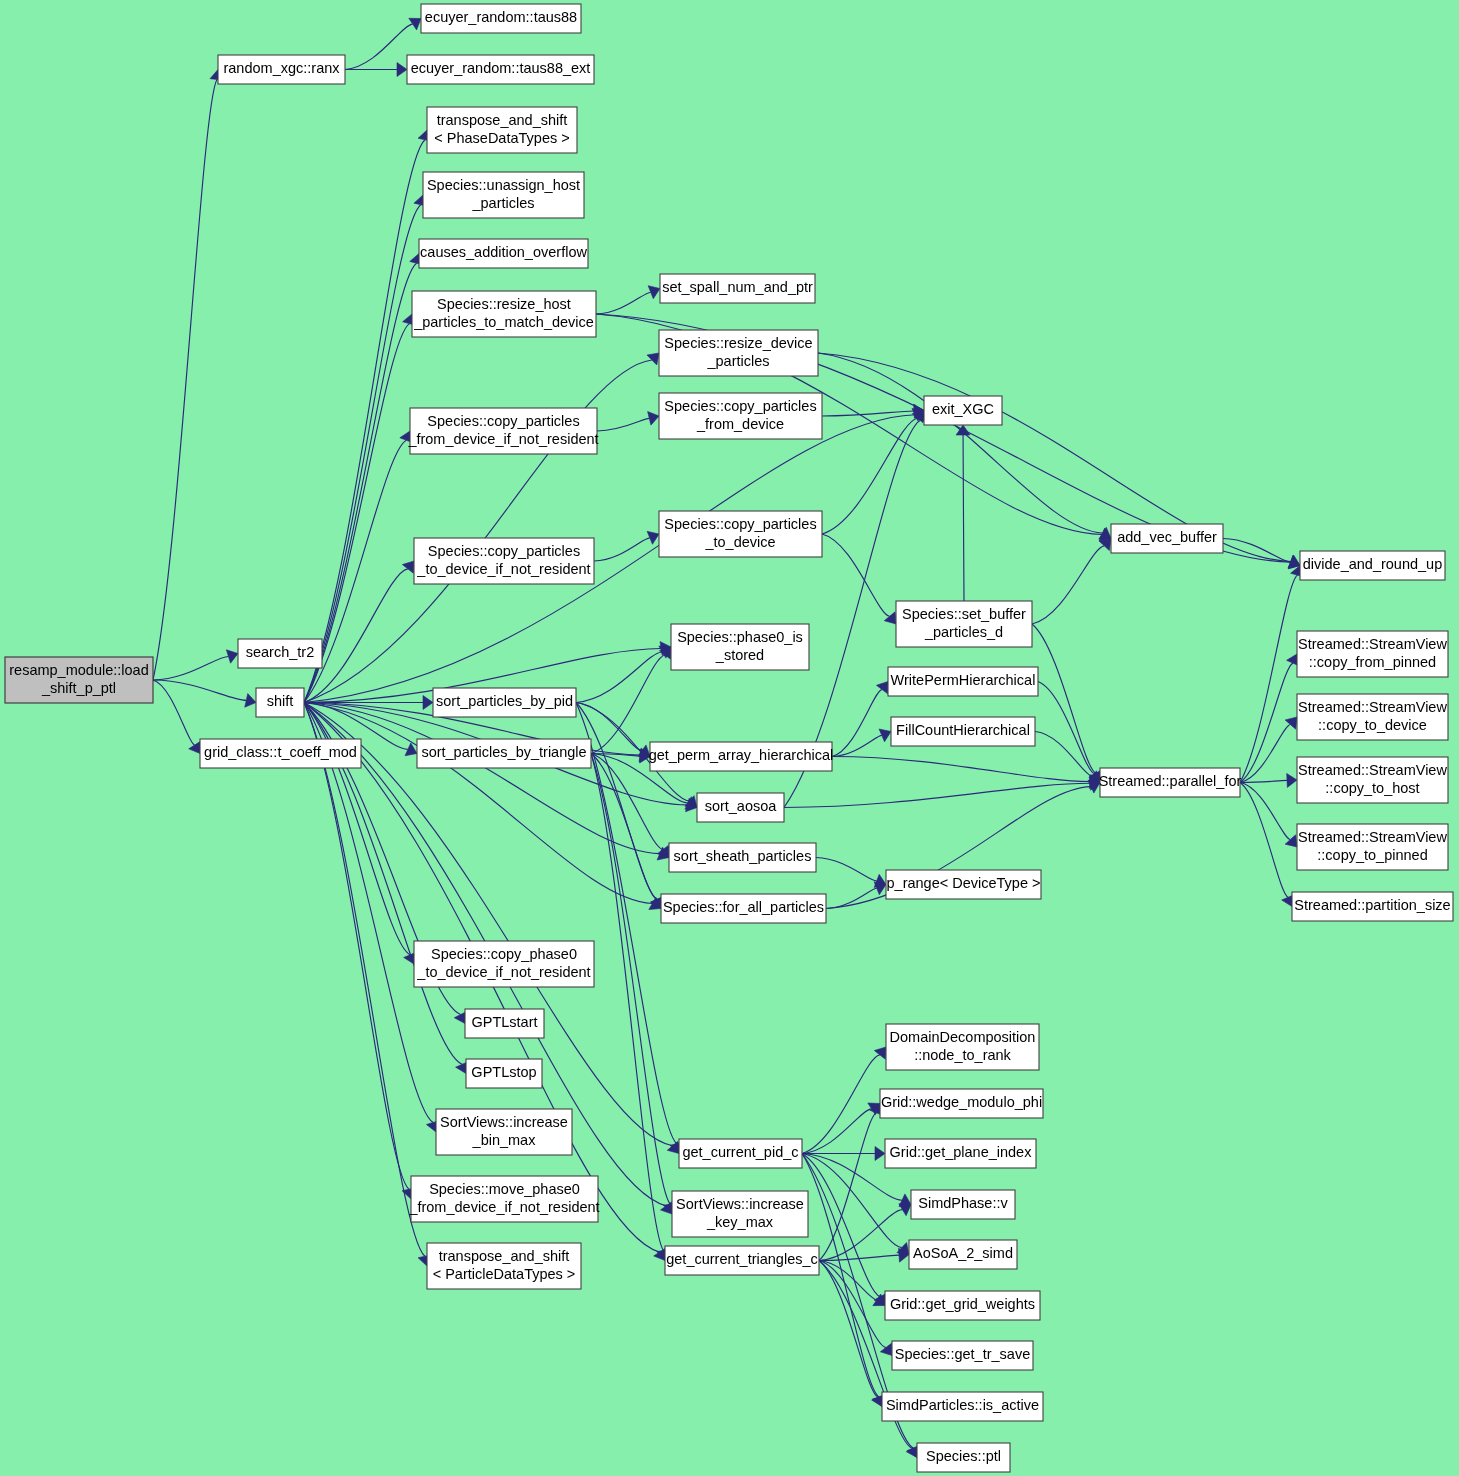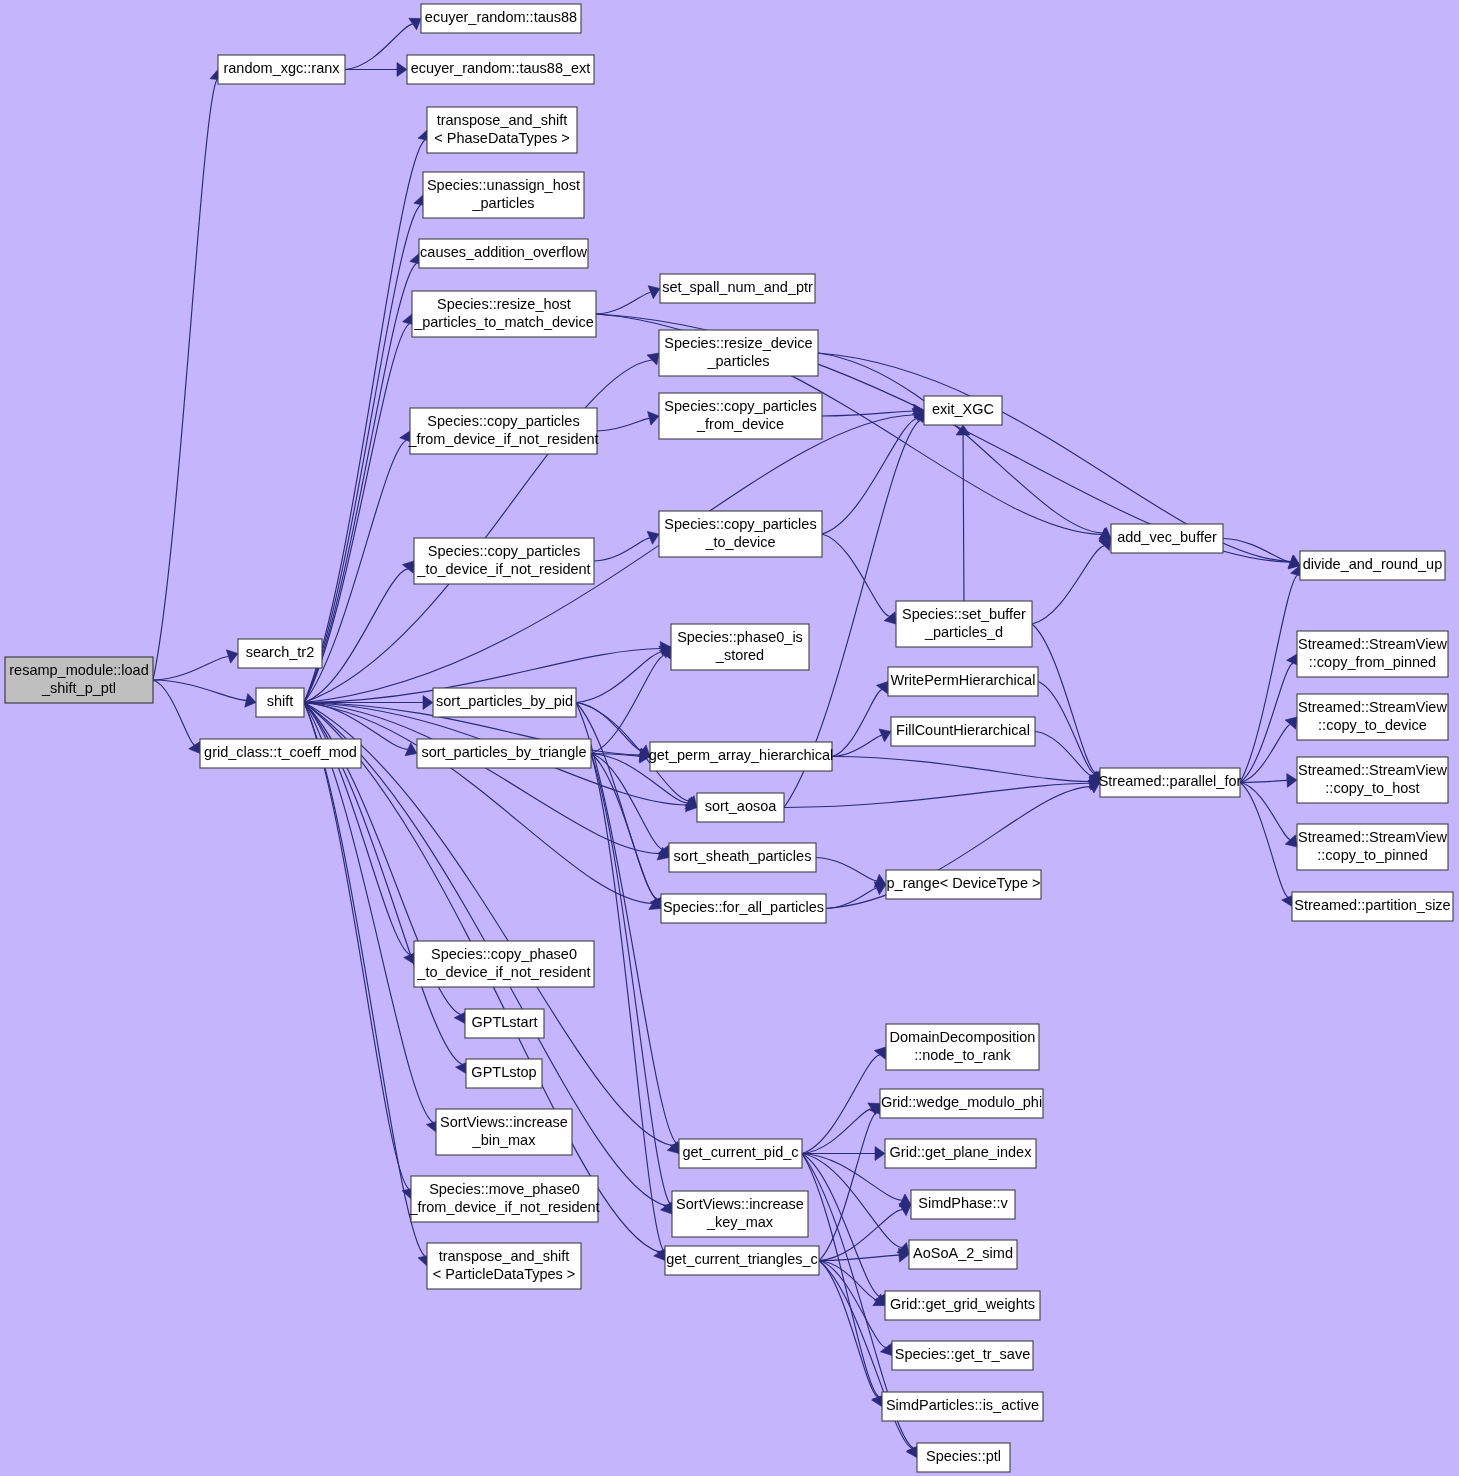--- a/index.html
+++ b/index.html
@@ -7,21 +7,21 @@
     padding: 0;
     background: #ffffff;
   }
   body {
     font-family: "Liberation Sans", sans-serif;
   }
   #graph-root {
     position: relative;
     width: 1459px;
     height: 1476px;
-    background: #c4b5fd;
+    background: #86efac;
     overflow: hidden;
   }
   svg#callgraph {
     position: absolute;
     left: 0;
     top: 0;
     width: 1459px;
     height: 1476px;
   }
   .node-box {

